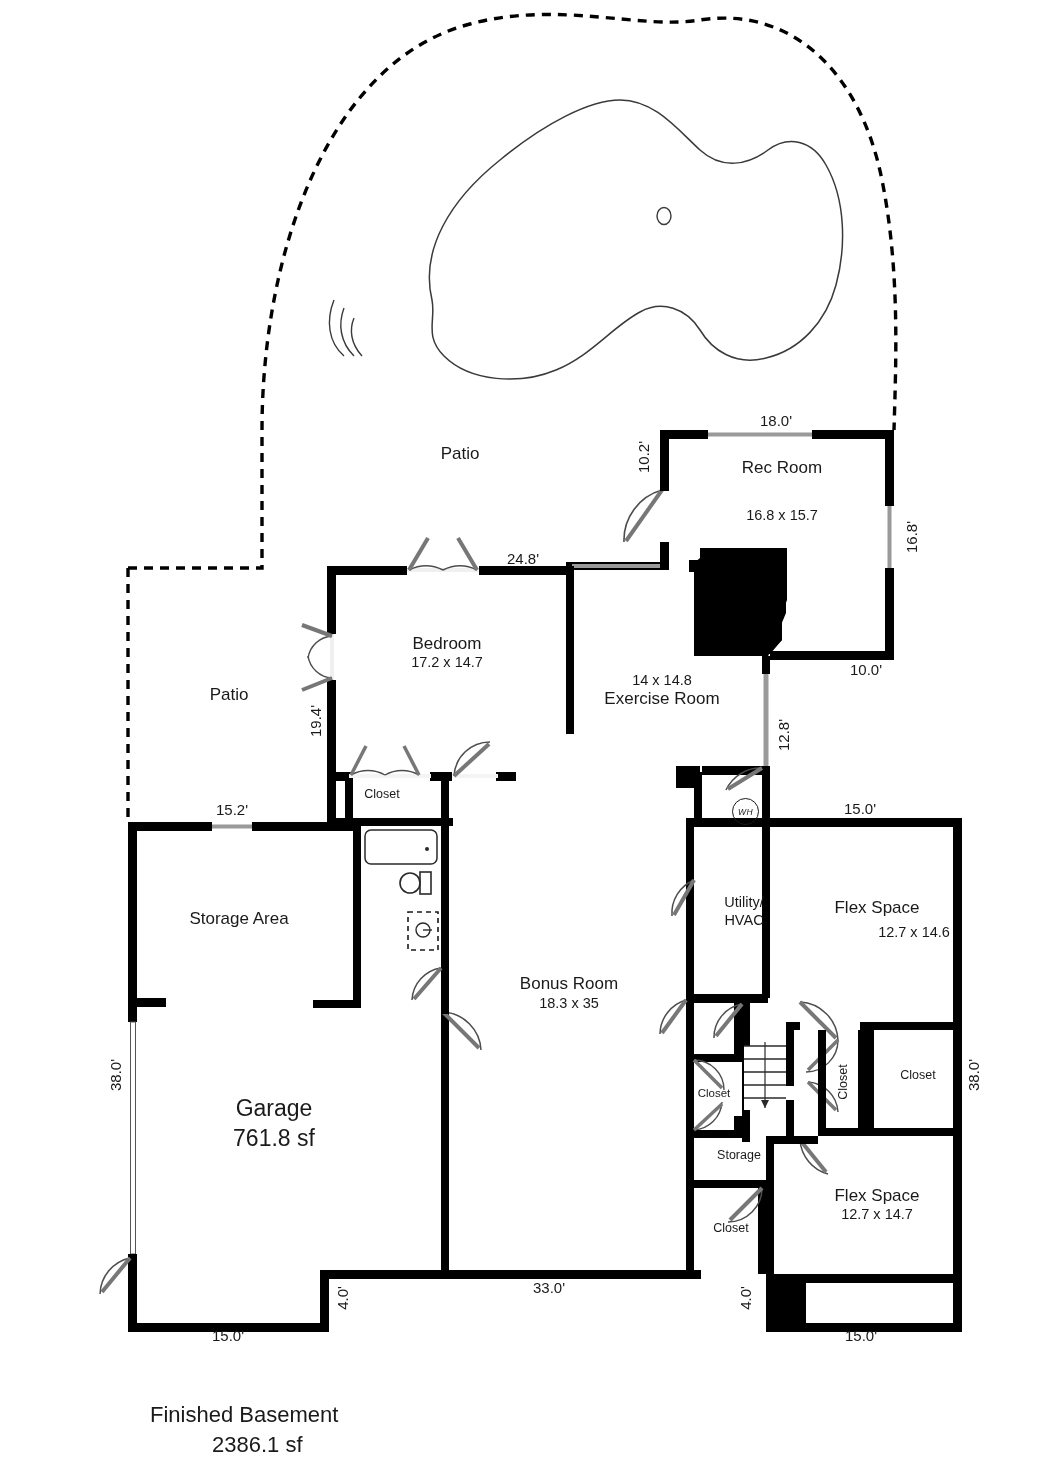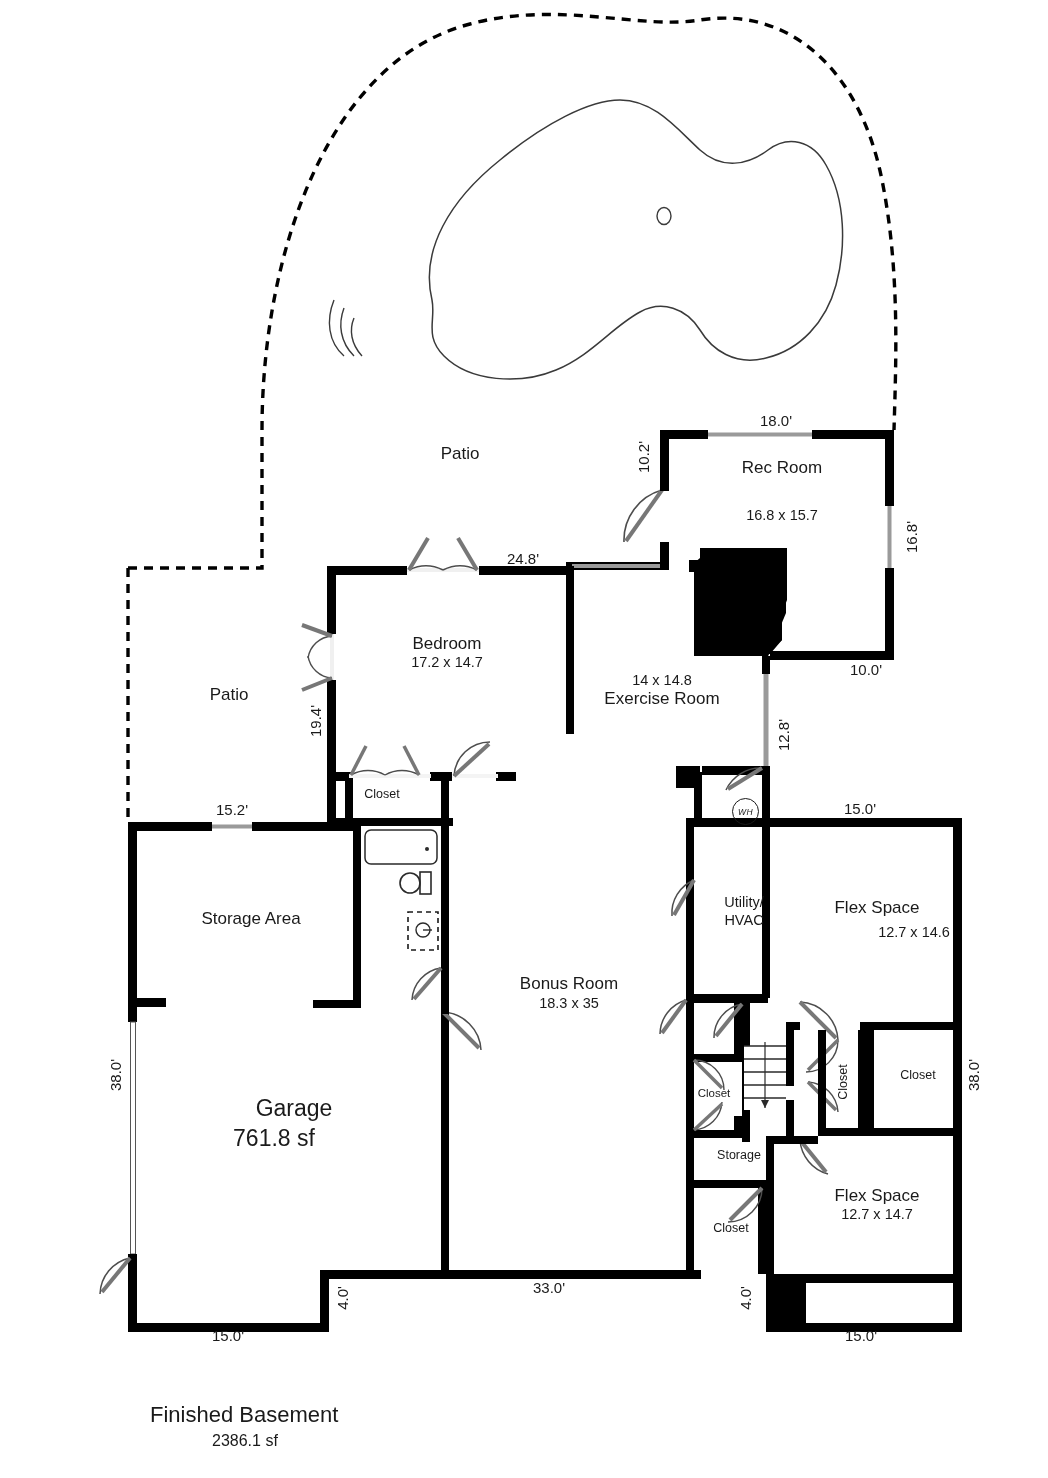--- a/index.html
+++ b/index.html
@@ -9,21 +9,21 @@
   .lbl{position:absolute;text-align:center;line-height:1.18;white-space:nowrap;color:#1a1a1a;}
   .room-name{font-size:17px;}
   .room-dim{font-size:14.5px;}
   .small-room{font-size:12.5px;}
   .dimtxt{font-size:15px;}
   .dimtxt-v{font-size:15px;}
   .patio{font-size:17px;}
   .garage-name{font-size:23px;}
   .garage-sf{font-size:23px;}
   .title-main{font-size:22px;}
-  .title-sf{font-size:16px;}
+  .title-sf{font-size:22px;}
   .rot90{transform:translate(-50%,-50%) rotate(-90deg);}
   .ctr{transform:translate(-50%,-50%);}
   .wh{position:absolute;width:25px;height:25px;border:1.6px solid #1a1a1a;border-radius:50%;
       font-size:8.5px;display:flex;align-items:center;justify-content:center;letter-spacing:.3px;font-style:italic;}
 </style>
 </head>
 <body>
 
 <div id="plan">
 
@@ -340,24 +340,24 @@
 
   <div class="lbl room-name ctr" style="left:569px;top:984px;">Bonus Room</div>
   <div class="lbl room-dim ctr" style="left:569px;top:1004px;">18.3 x 35</div>
 
   <div class="lbl room-name ctr" style="left:877px;top:908px;">Flex Space</div>
   <div class="lbl room-dim ctr" style="left:914px;top:927px;margin-top:6px;">12.7 x 14.6</div>
 
   <div class="lbl room-name ctr" style="left:877px;top:1196px;">Flex Space</div>
   <div class="lbl room-dim ctr" style="left:877px;top:1215px;">12.7 x 14.7</div>
 
-  <div class="lbl garage-name ctr" style="left:274px;top:1109px;margin-left:20px;">Garage</div>
+  <div class="lbl garage-name ctr" style="left:274px;top:1109px;">Garage</div>
   <div class="lbl garage-sf ctr" style="left:274px;top:1139px;">761.8 sf</div>
 
-  <div class="lbl room-name ctr" style="left:239px;top:919px;margin-left:12px;">Storage Area</div>
+  <div class="lbl room-name ctr" style="left:239px;top:919px;">Storage Area</div>
 
   <div class="lbl small-room ctr" style="left:744px;top:903px;font-size:14.5px;">Utility/</div>
   <div class="lbl small-room ctr" style="left:744px;top:921px;font-size:14.5px;">HVAC</div>
 
   <div class="lbl small-room ctr" style="left:382px;top:794px;">Closet</div>
   <div class="lbl small-room ctr" style="left:714px;top:1094px;font-size:11.5px;">Closet</div>
   <div class="lbl small-room ctr" style="left:739px;top:1155px;font-size:12.5px;">Storage</div>
   <div class="lbl small-room rot90" style="left:843px;top:1082px;font-size:12.5px;">Closet</div>
   <div class="lbl small-room ctr" style="left:918px;top:1075px;font-size:12.5px;">Closet</div>
   <div class="lbl small-room ctr" style="left:731px;top:1228px;font-size:12.5px;">Closet</div>

